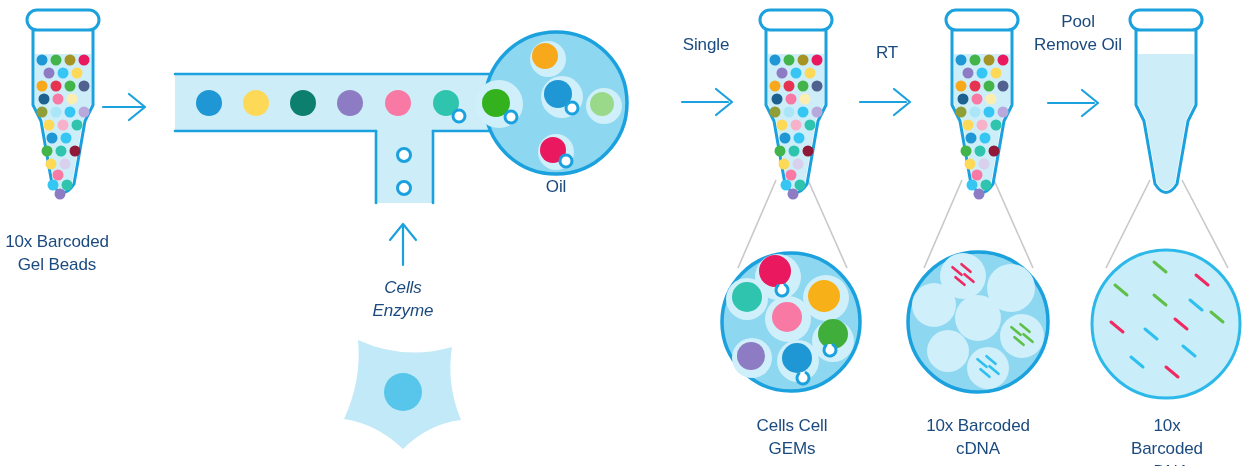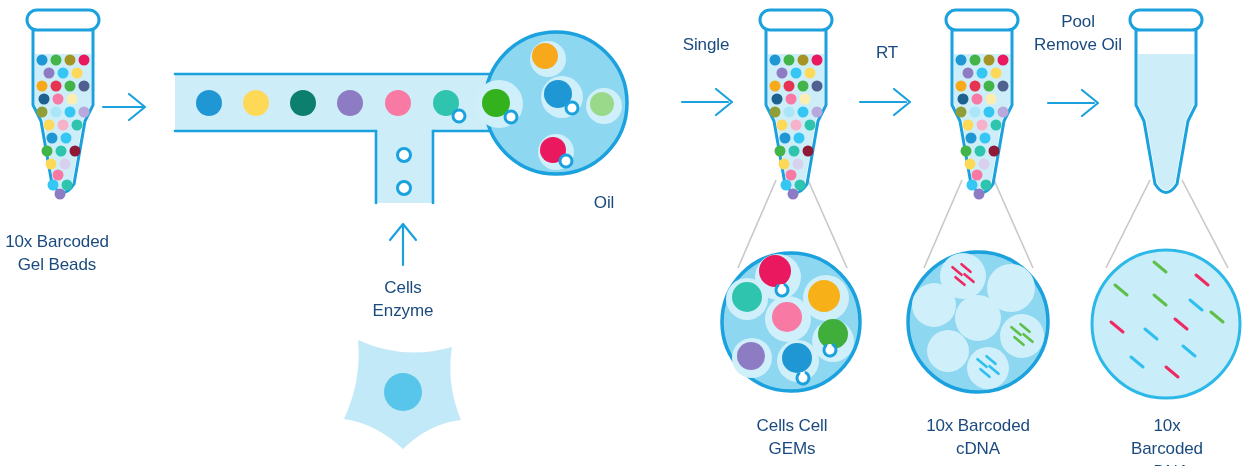--- a/index.html
+++ b/index.html
@@ -273,23 +273,23 @@
           <line x1="1175" y1="319" x2="1187" y2="329" stroke="#ef2a62" stroke-width="3" stroke-linecap="round"></line>
           <line x1="1183" y1="346" x2="1195" y2="356" stroke="#2fc0f0" stroke-width="3" stroke-linecap="round"></line>
           <line x1="1131" y1="357" x2="1143" y2="367" stroke="#2fc0f0" stroke-width="3" stroke-linecap="round"></line>
           <line x1="1166" y1="367" x2="1178" y2="377" stroke="#ef2a62" stroke-width="3" stroke-linecap="round"></line>
         </g>
     </g>
   </svg>
 
   <div class="lbl" style="left:57px;  top:230px;">10x Barcoded
 Gel Beads</div>
-  <div class="lbl" style="left:403px; top:276px;">Cells
+  <div class="lbl" style="left:403px; top:276px;font-style:italic;">Cells
 Enzyme</div>
-  <div class="lbl" style="left:556px; top:191px;margin-left:48px;">Oil</div>
+  <div class="lbl" style="left:556px; top:175px;">Oil</div>
   <div class="lbl" style="left:706px; top:33px;">Single</div>
   <div class="lbl" style="left:887px; top:33px;margin-top:8px;">RT</div>
   <div class="lbl" style="left:1078px;top:10px;">Pool
 Remove Oil</div>
   <div class="lbl" style="left:792px; top:414px;">Cells Cell
 GEMs</div>
   <div class="lbl" style="left:978px; top:414px;">10x Barcoded
 cDNA</div>
   <div class="lbl" style="left:1167px;top:414px;">10x Barcoded
 cDNA</div>

